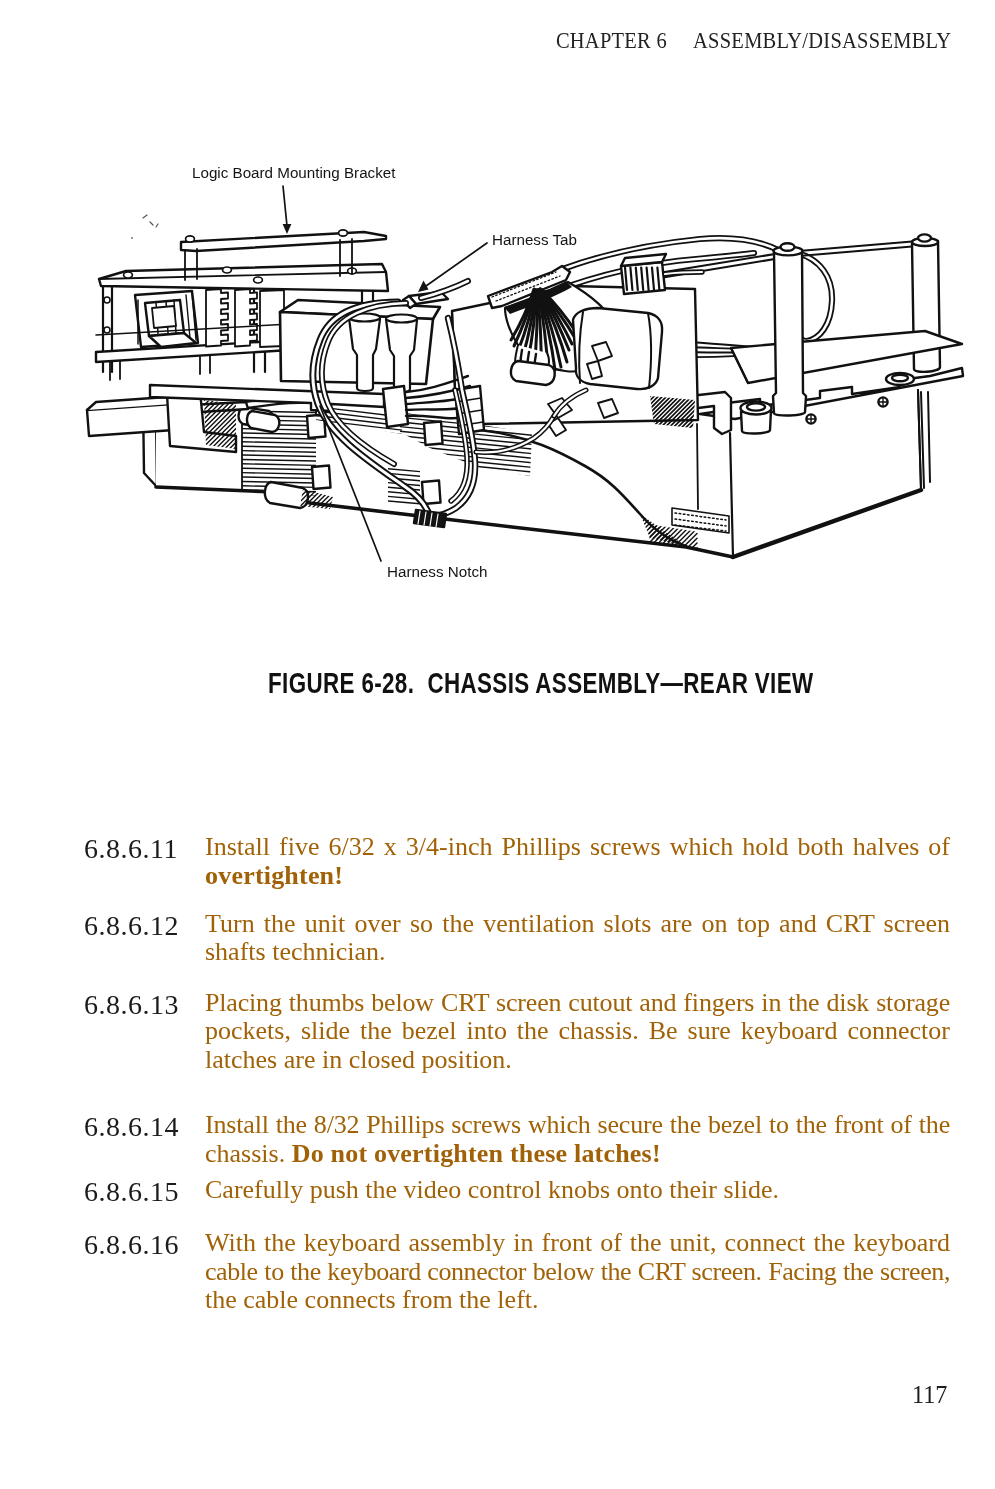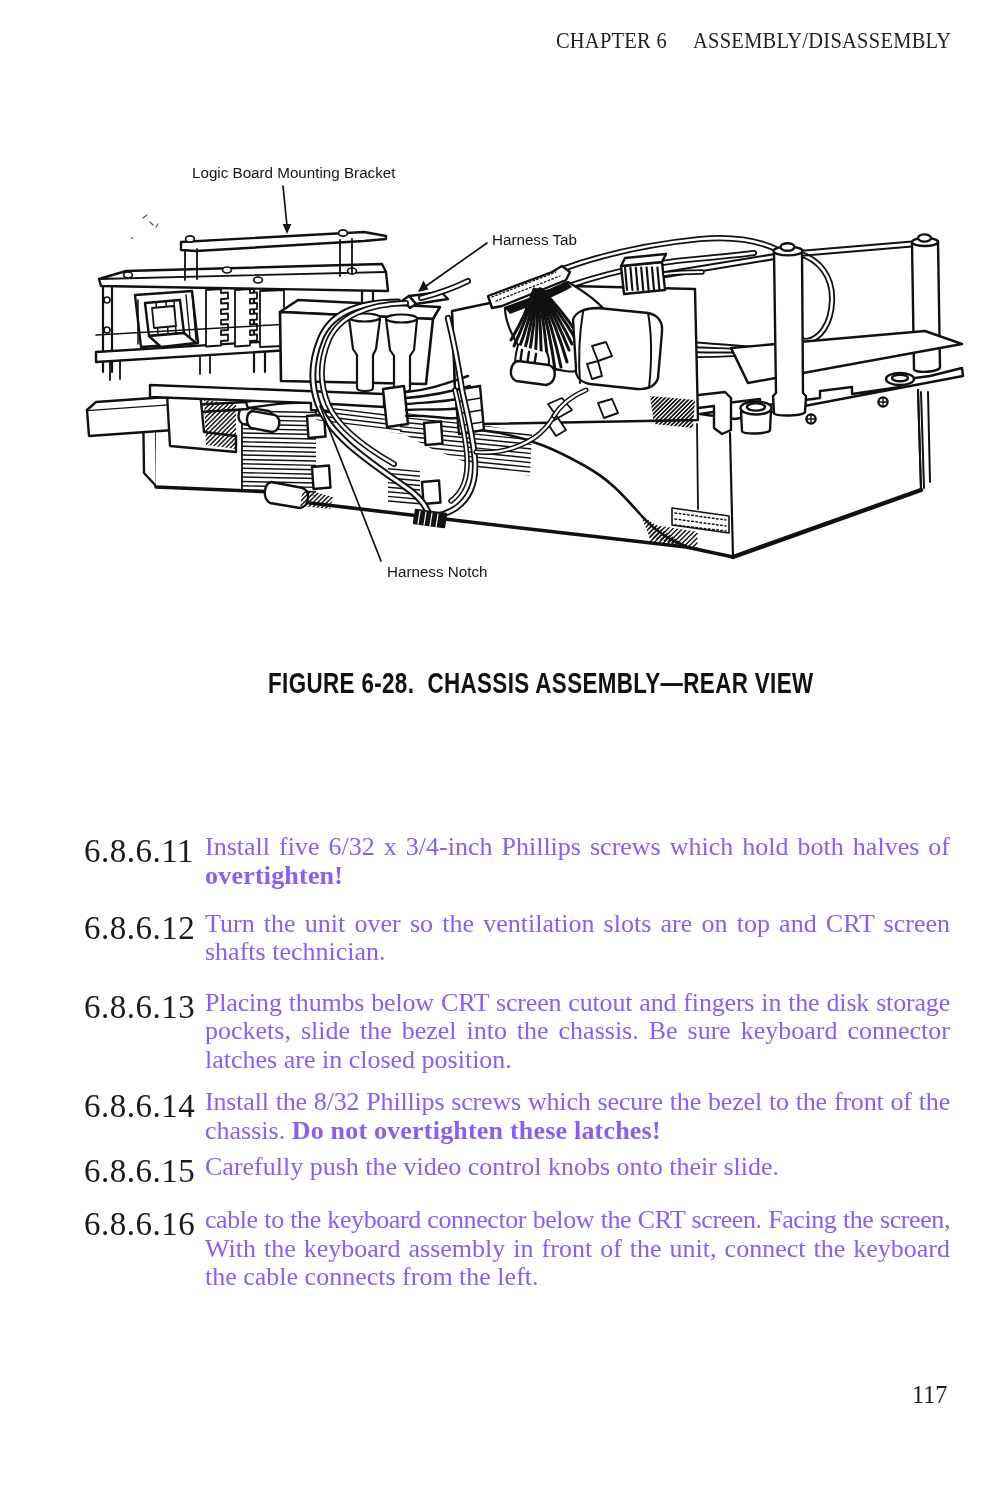--- a/index.html
+++ b/index.html
@@ -1,22 +1,22 @@
 <!DOCTYPE html>
 <html><head>
 <meta charset="utf-8">
 <style>
 html,body{margin:0;padding:0;background:#ffffff;}
 body{width:995px;height:1489px;position:relative;font-family:"Liberation Serif",serif;color:#1c1c1c;overflow:hidden;}
 #hdr{position:absolute;top:28px;right:44px;font-size:23px;letter-spacing:0.3px;transform:scaleX(0.89);transform-origin:100% 50%;white-space:nowrap;color:#222;}
 #cap{position:absolute;top:666px;left:268px;font-family:"Liberation Sans",sans-serif;font-weight:bold;font-size:30px;letter-spacing:0.5px;transform:scaleX(0.746);transform-origin:0 50%;white-space:nowrap;color:#111;}
 #paras{position:absolute;left:84px;top:833px;width:866px;}
 .p{position:relative;}
-.n{position:absolute;left:0;top:0;font-size:33px;letter-spacing:0.5px;}
-.t{margin-left:121px;font-size:26px;line-height:28.5px;color:#8b5cf6;}
+.n{position:absolute;left:0;top:0;font-size:28px;letter-spacing:0.5px;}
+.t{margin-left:121px;font-size:26px;line-height:28.5px;color:#a16207;}
 .j{text-align:justify;text-align-last:justify;}
 .t b{letter-spacing:0.2px;}
 #pno{position:absolute;top:1380px;left:912px;font-size:26px;transform:scaleX(0.93);transform-origin:0 50%;}
 svg{position:absolute;left:0;top:0;}
 </style>
 </head>
 <body>
 <div id="hdr">CHAPTER 6  ASSEMBLY/DISASSEMBLY</div>
 
 <svg width="995" height="1489" viewBox="0 0 995 1489" fill="none" stroke="#111" stroke-width="2.4" stroke-linecap="round" stroke-linejoin="round">
@@ -416,21 +416,21 @@
         <div><b>overtighten!</b></div>
       </div>
     </div>
 <div class="p" style="margin-bottom:22px">
       <span class="n">6.8.6.12</span>
       <div class="t">
         <div class="j">Turn the unit over so the ventilation slots are on top and CRT screen</div>
         <div>shafts technician.</div>
       </div>
     </div>
-<div class="p" style="margin-bottom:14px">
+<div class="p" style="margin-bottom:37px">
       <span class="n">6.8.6.13</span>
       <div class="t">
         <div class="j" style="letter-spacing:-0.18px">Placing thumbs below CRT screen cutout and fingers in the disk storage</div>
         <div class="j">pockets, slide the bezel into the chassis. Be sure keyboard connector</div>
         <div>latches are in closed position.</div>
       </div>
     </div>
 <div class="p" style="margin-bottom:8px">
       <span class="n">6.8.6.14</span>
       <div class="t">
@@ -440,20 +440,20 @@
     </div>
 <div class="p" style="margin-bottom:24.5px">
       <span class="n">6.8.6.15</span>
       <div class="t">
         <div>Carefully push the video control knobs onto their slide.</div>
       </div>
     </div>
 <div class="p">
       <span class="n">6.8.6.16</span>
       <div class="t">
+        <div class="j">With the keyboard assembly in front of the unit, connect the keyboard</div>
         <div class="j" style="letter-spacing:-0.42px">cable to the keyboard connector below the CRT screen. Facing the screen,</div>
-        <div class="j">With the keyboard assembly in front of the unit, connect the keyboard</div>
         <div>the cable connects from the left.</div>
       </div>
     </div>
 </div>
 
 <div id="pno">117</div>
 
 </body></html>

